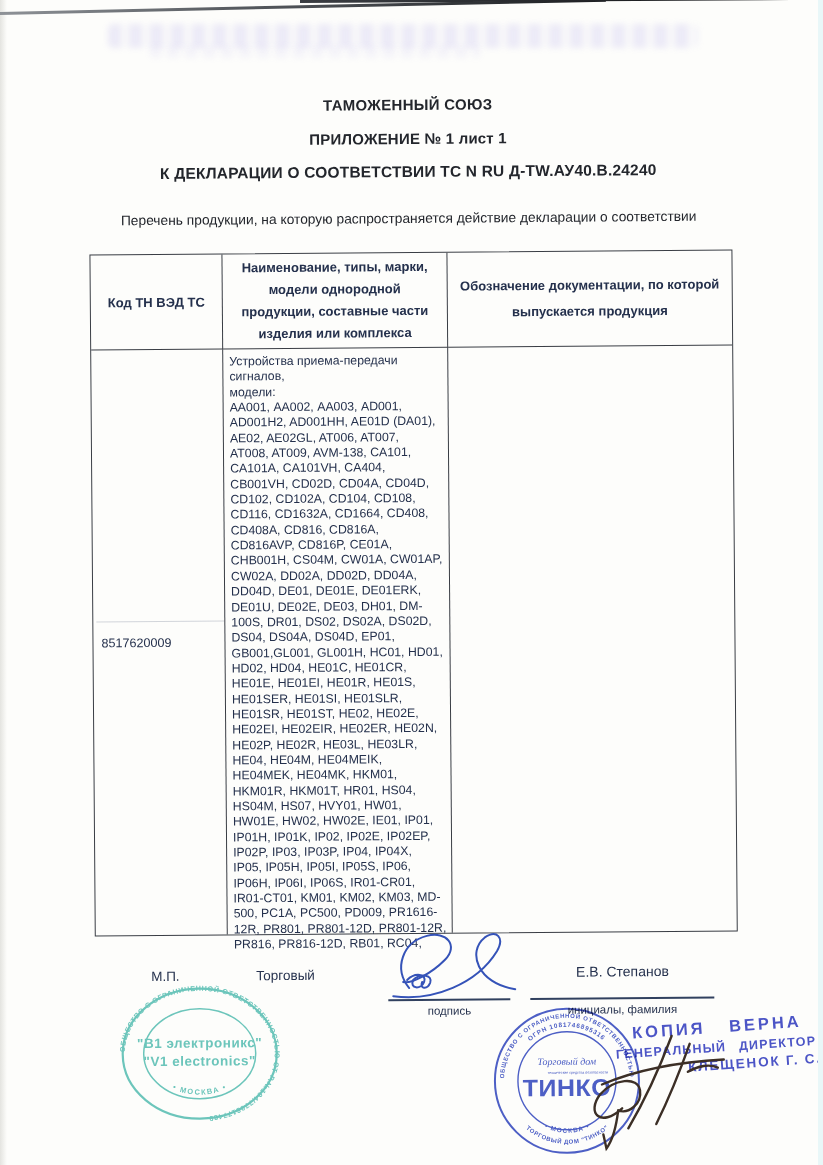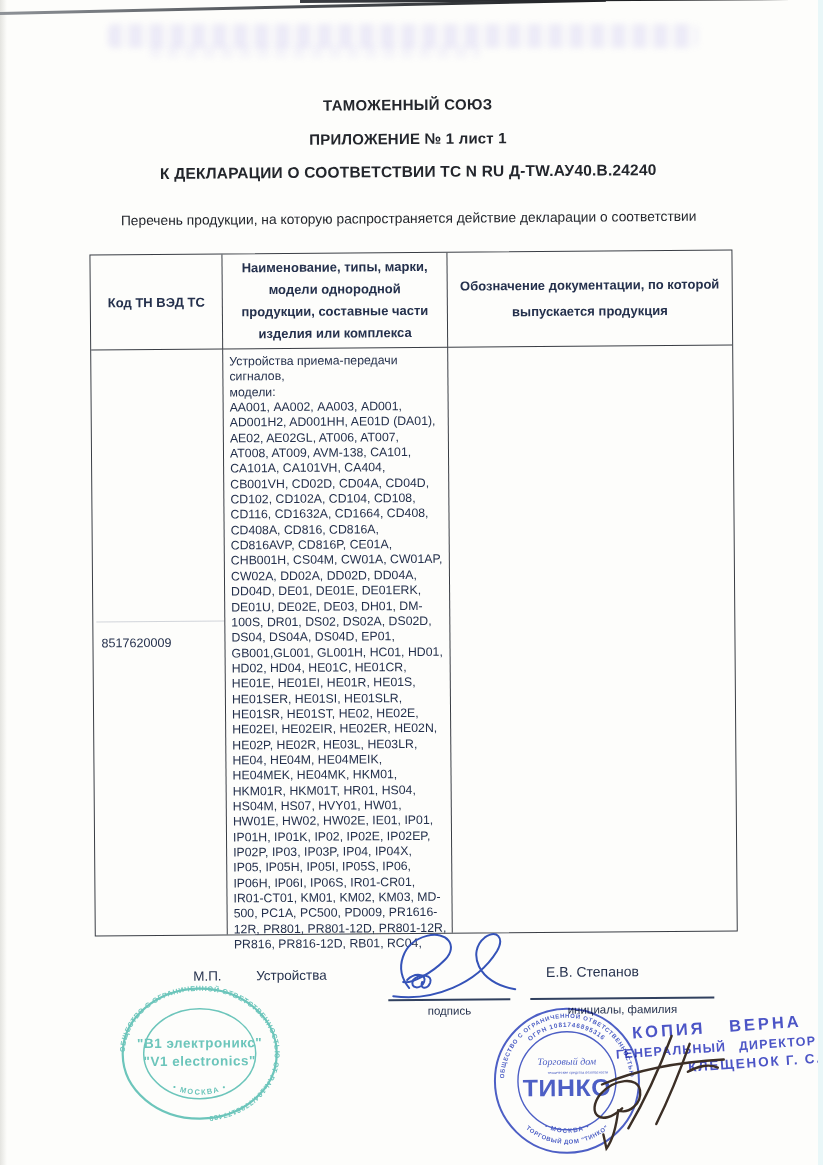--- a/index.html
+++ b/index.html
@@ -32,29 +32,29 @@
   .cell.last-col{border-right:none;}
   .cell.last-row{border-bottom:none;}
   .hdr{display:flex;align-items:center;justify-content:center;text-align:center;font-weight:bold;font-size:13px;white-space:pre-line;}
   .hdr-c2{line-height:22px;}
   .hdr-c3{line-height:26px;}
   .body-c1{display:flex;align-items:center;padding-left:8px;font-size:12.6px;}
   .body-c2{padding:5px 4px 0 6px;font-size:12.3px;line-height:15.35px;white-space:pre-line;}
 
   
   .ft{position:absolute;color:#26324e;}
-  .mp{left:148px;top:967px;font-size:13.5px;margin-left:42px;}
+  .mp{left:148px;top:967px;font-size:13.5px;}
   .applicant{left:253px;top:967px;font-size:13.5px;}
   .sig-line{position:absolute;height:1.7px;background:#31415f;}
   .line1{left:385px;top:999px;width:122px;}
   .line2{left:527px;top:999px;width:184px;}
   .cap{position:absolute;font-size:11.5px;color:#26324e;text-align:center;}
   .cap1{left:385px;top:1005px;width:122px;text-align:center;}
   .cap2{left:527px;top:1005px;width:184px;}
-  .name{left:543px;top:965px;font-size:14px;text-align:center;}
+  .name{left:573px;top:965px;font-size:14px;text-align:center;}
 
   
   .stamp{position:absolute;mix-blend-mode:multiply;}
   .st-v1{left:104px;top:972px;z-index:5;opacity:.92;}
   .st-tinko{left:486px;top:1006px;z-index:5;opacity:.95;}
   .copy-block{position:absolute;left:612px;top:1020px;width:205px;z-index:6;color:#4c55c6;transform:rotate(-3.5deg);mix-blend-mode:multiply;}
   .copy-l1{font-size:16.5px;font-weight:bold;letter-spacing:3px;word-spacing:16px;text-align:center;}
   .copy-l2{font-size:12.5px;font-weight:bold;letter-spacing:1.2px;word-spacing:8px;margin-top:4px;text-align:left;}
   .copy-l3{font-size:13.5px;font-weight:bold;letter-spacing:1.8px;margin-top:3px;text-align:right;}
   .sig-blue{position:absolute;left:372px;top:922px;z-index:4;}
@@ -123,21 +123,21 @@
 IP05, IP05H, IP05I, IP05S, IP06,
 IP06H, IP06I, IP06S, IR01-CR01,
 IR01-CT01, KM01, KM02, KM03, MD-
 500, PC1A, PC500, PD009, PR1616-
 12R, PR801, PR801-12D, PR801-12R,
 PR816, PR816-12D, RB01, RC04,</div>
     <div class="cell last-col last-row"></div>
   </div>
 
   <div class="ft mp">М.П.</div>
-  <div class="ft applicant">Устройства</div>
+  <div class="ft applicant">Торговый</div>
   <div class="sig-line line1"></div>
   <div class="sig-line line2"></div>
   <div class="cap cap1">подпись</div>
   <div class="ft name">Е.В. Степанов</div>
   <div class="cap cap2">инициалы, фамилия</div>
 
   <svg class="sig-blue" width="160" height="90" viewBox="0 0 160 90">
     <g fill="none" stroke="#3553b8" stroke-width="2" stroke-linecap="round">
       <path d="M 34 66 C 18 46 28 20 52 14 C 72 9 84 24 70 38 C 56 52 36 62 28 60"></path>
       <path d="M 32 58 C 40 50 52 52 49 60 C 46 68 34 67 38 58 C 46 51 58 53 55 61 C 52 68 44 67 47 60"></path>

